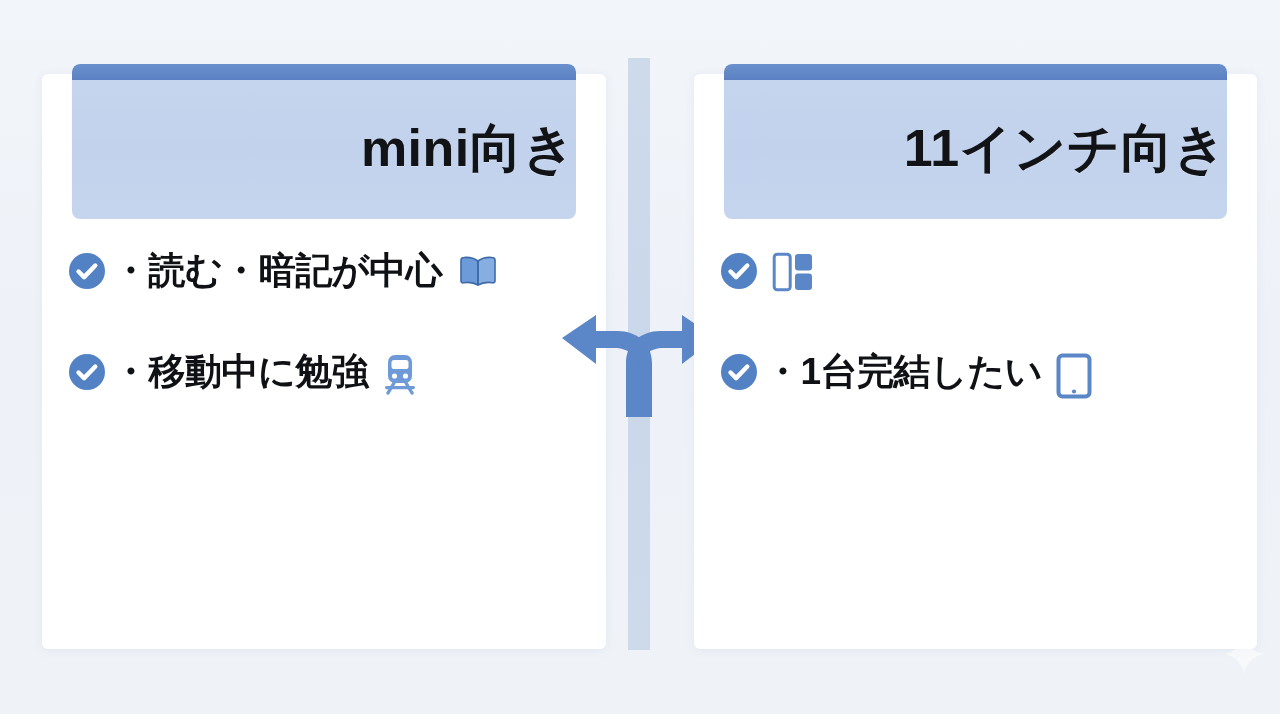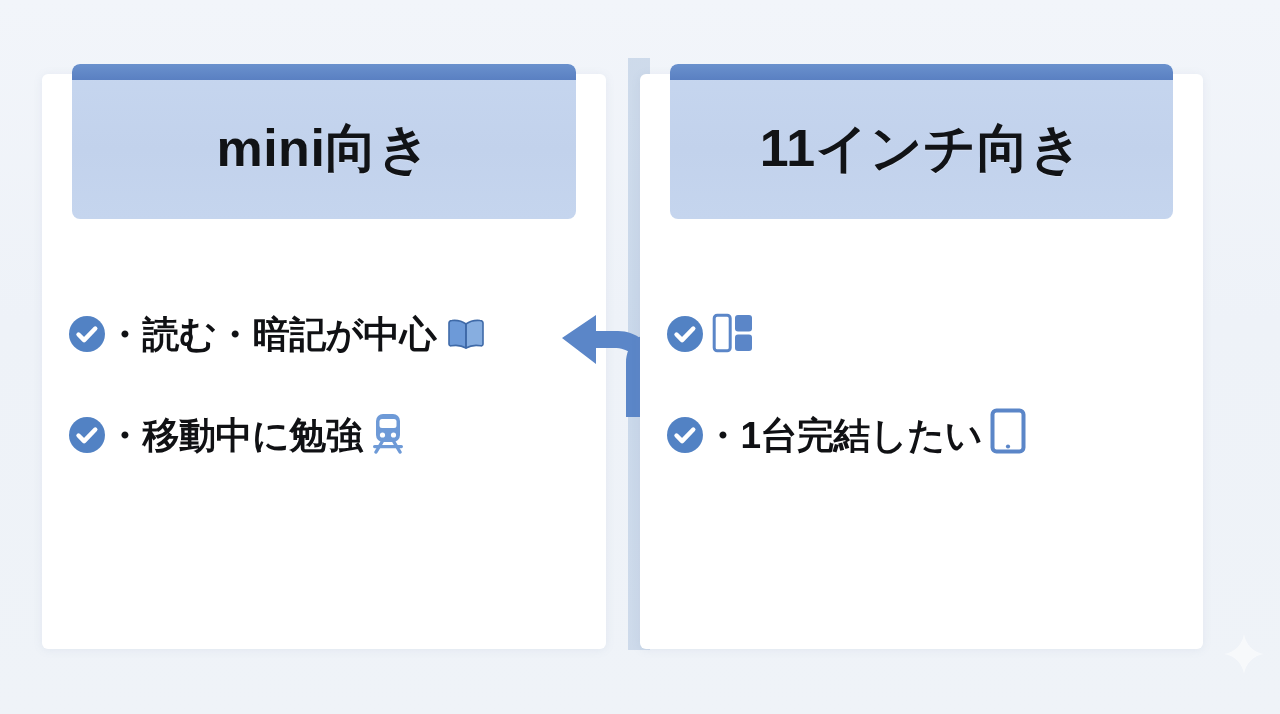--- a/index.html
+++ b/index.html
@@ -36,34 +36,34 @@
 
   
   .card {
     position: absolute;
     top: 74px;
     background: #ffffff;
     border-radius: 6px;
     box-shadow: 0 1px 10px rgba(105, 130, 165, .10);
   }
   .card.left  { left: 42px;  width: 564px; height: 575px; }
-  .card.right { left: 640px; width: 563px; height: 575px; }
+  .card.right { left: 694px; width: 563px; height: 575px; }
 
   .card-header {
     position: absolute;
     left: 30px;
     right: 30px;
     top: -10px;
     height: 155px;
     border-radius: 8px;
     background: linear-gradient(180deg, #c6d6ef 0%, #c2d2ec 55%, #c5d5ee 100%);
     overflow: hidden;
     display: flex;
     align-items: center;
-    justify-content: center;
+    justify-content: flex-end;
   }
   .card-header::before {
     content: "";
     position: absolute;
     left: 0; right: 0; top: 0;
     height: 16px;
     background: linear-gradient(180deg, #6a91cd 0%, #5a80c2 100%);
     border-radius: 8px 8px 0 0;
   }
   .card-title {
@@ -81,22 +81,23 @@
   
   .items {
     position: absolute;
     left: 0; right: 0;
     top: 178px;
     padding: 0 26px;
     box-sizing: border-box;
   }
   .item {
     display: flex;
-    align-items: flex-end;
+    align-items: flex-start;
     height: 101px;
+    gap: 6px;
     white-space: nowrap;
   }
   .check {
     flex: 0 0 auto;
     width: 38px;
     height: 38px;
     position: relative;
     display: inline-block;
   }
   .check svg { display: block; width: 38px; height: 38px; }

